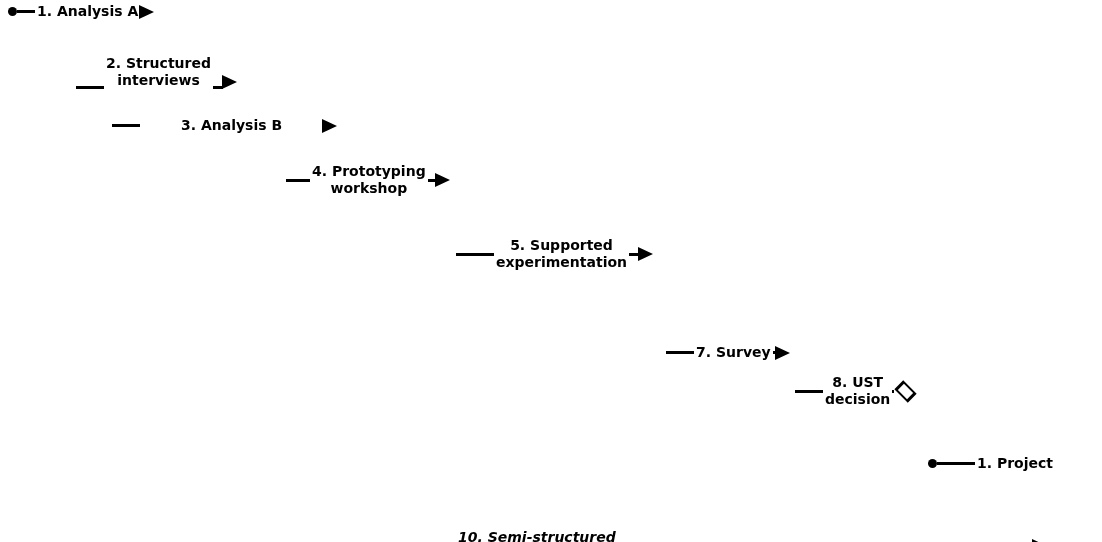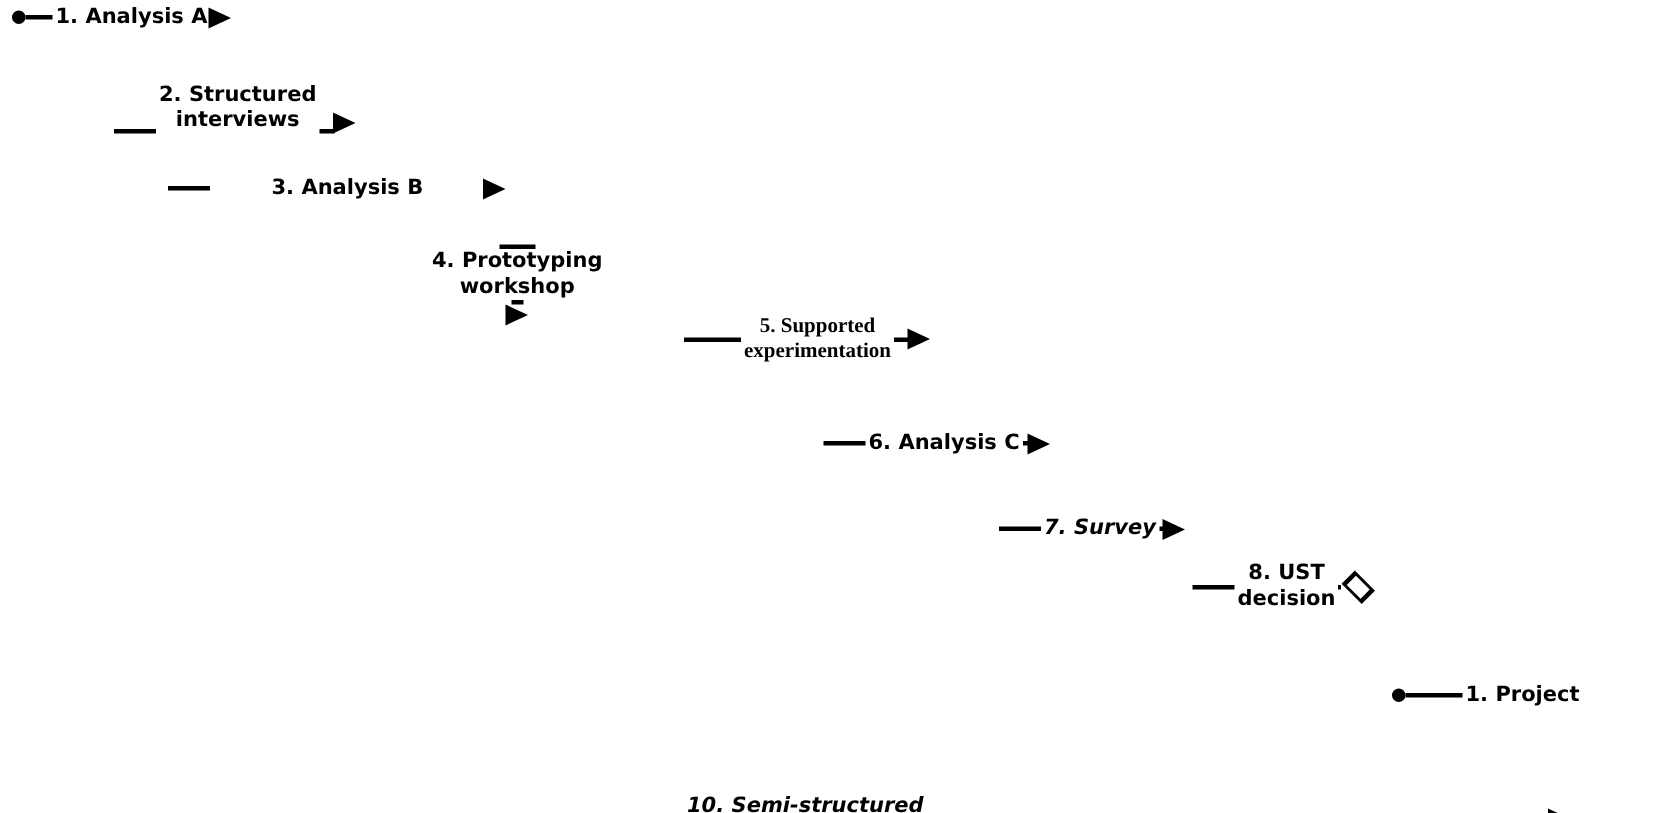--- a/index.html
+++ b/index.html
@@ -77,39 +77,33 @@
       <div class="seg" style="width: 28px;"></div>
       <div class="step-label label-pad-left label-pad-right">2. Structured<br>interviews</div>
       <div class="seg" style="width: 10px;"></div>
       <div class="arrow"></div>
     </div>
     <div class="step" style="left: 112px; top: 117px; gap: 39px;">
       <div class="seg" style="width: 28px;"></div>
       <div class="step-label label-pad-left label-pad-right">3. Analysis B</div>
       <div class="arrow"></div>
     </div>
-    <div class="step" style="left: 286px; top: 163px; flex-direction: column;">
+    <div class="step" style="left: 286px; top: 163px;">
       <div class="seg" style="width: 24px;"></div>
       <div class="step-label label-pad-left label-pad-right">4. Prototyping<br>workshop</div>
       <div class="seg" style="width: 8px;"></div>
       <div class="arrow"></div>
     </div>
-    <div class="step" style="left: 456px; top: 209px; font-family: Liberation Serif, serif;">
+    <div class="step" style="left: 456px; top: 237px;">
       <div class="seg" style="width: 38px;"></div>
       <div class="step-label label-pad-left label-pad-right">5. Supported<br>experimentation</div>
       <div class="seg" style="width: 10px;"></div>
       <div class="arrow"></div>
     </div>
-    <div class="step" style="left: 549px; top: 287px;">
-      <div class="seg" style="width: 28px;"></div>
-      <div class="step-label label-pad-left label-pad-right">6. Analysis C</div>
-      <div class="seg" style="width: 4px;"></div>
-      <div class="arrow"></div>
-    </div>
-    <div class="step" style="left: 666px; top: 344px; font-style: italic;">
+    <div class="step" style="left: 666px; top: 344px;">
       <div class="seg" style="width: 28px;"></div>
       <div class="step-label label-pad-left label-pad-right">7. Survey</div>
       <div class="seg" style="width: 3px;"></div>
       <div class="arrow"></div>
     </div>
     <div class="step" style="left: 795px; top: 374px;">
       <div class="seg" style="width: 28px;"></div>
       <div class="step-label label-pad-left label-pad-right">8. UST<br>decision</div>
       <div class="seg" style="width: 2px;"></div>
       <div class="diamond"></div>

